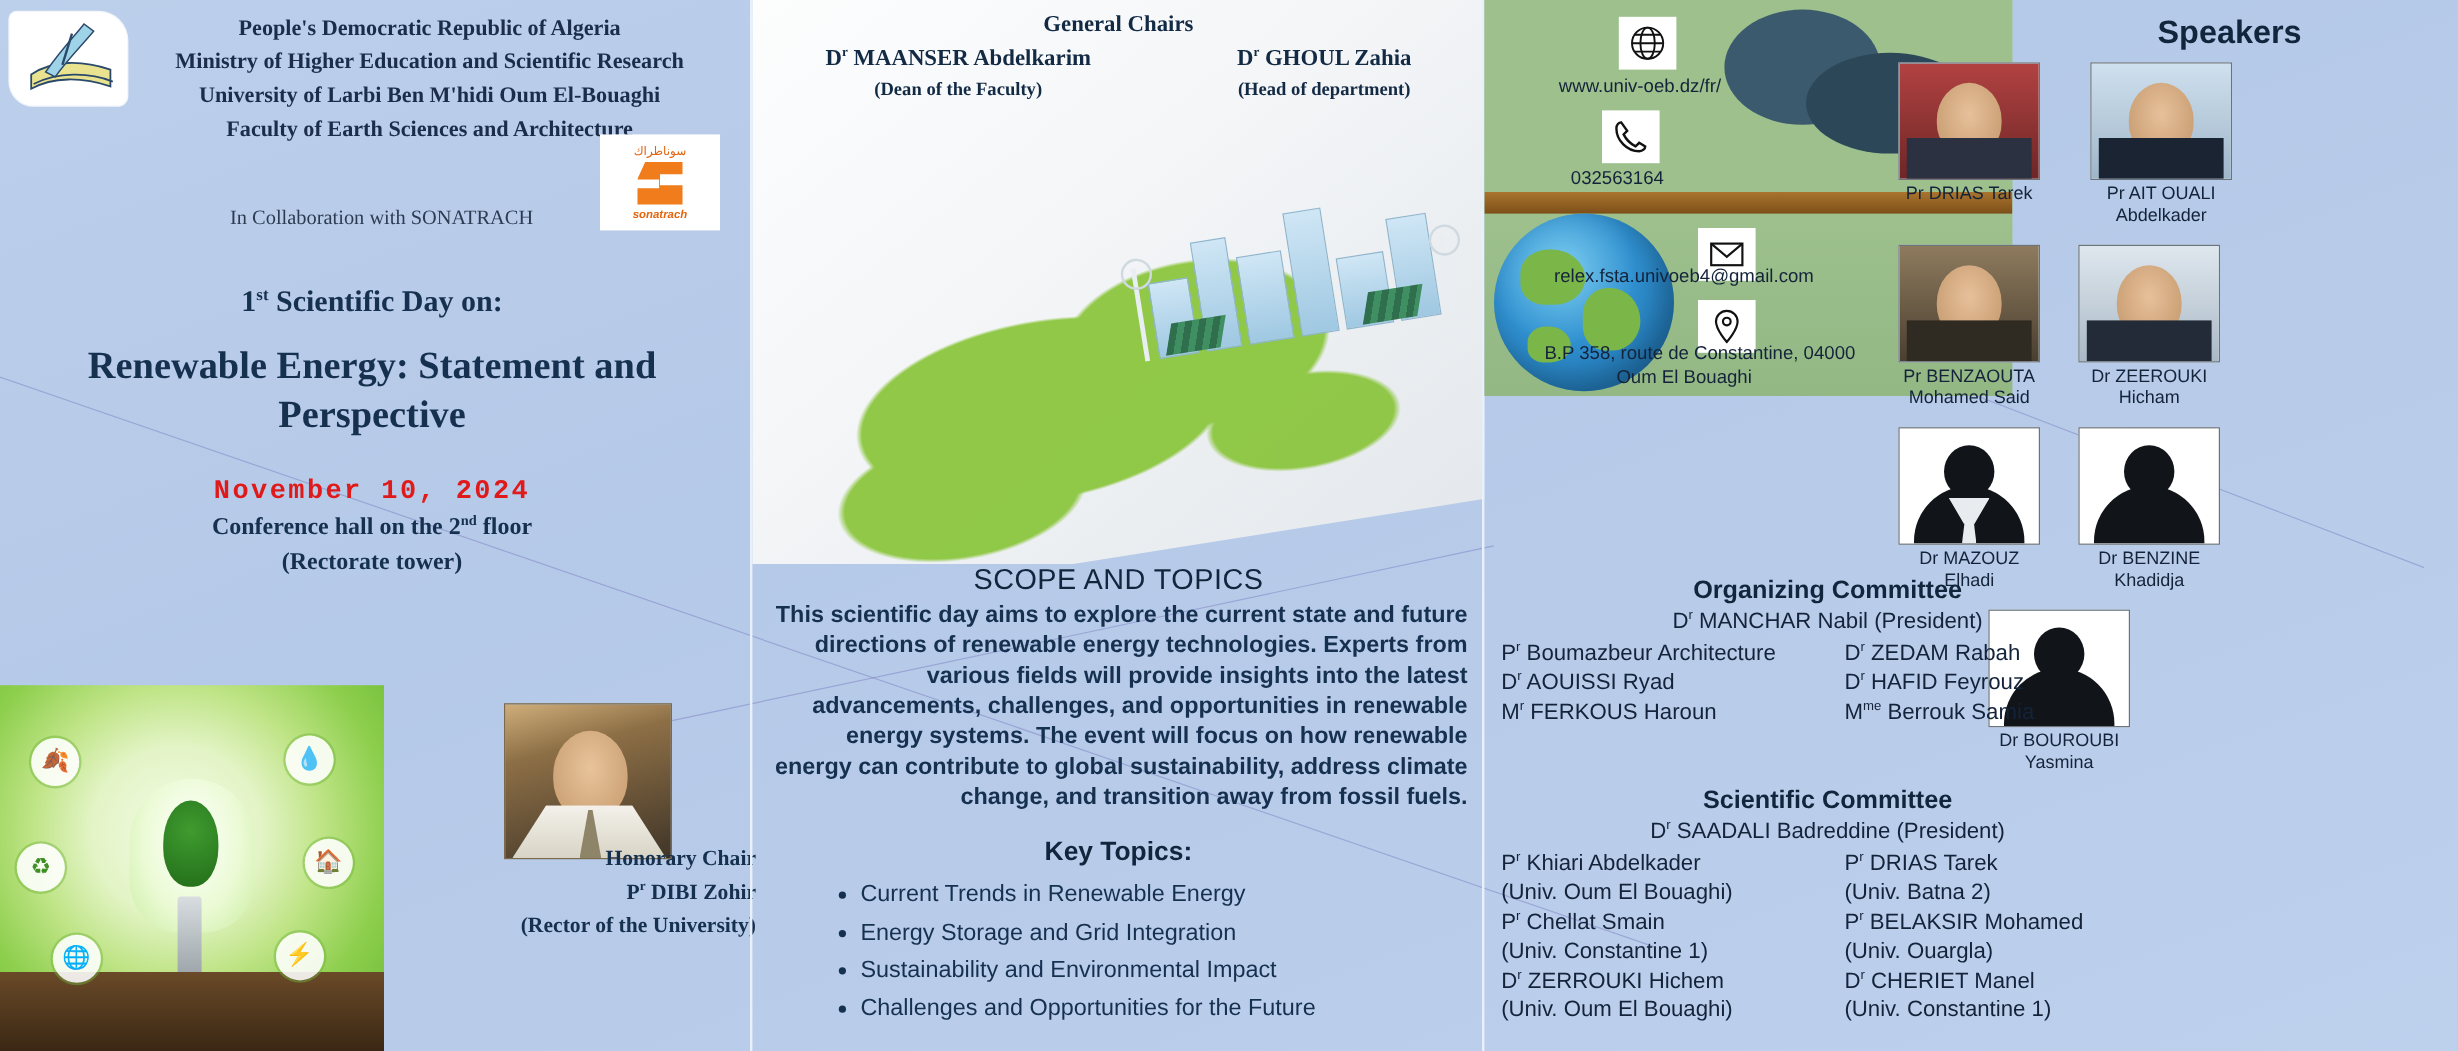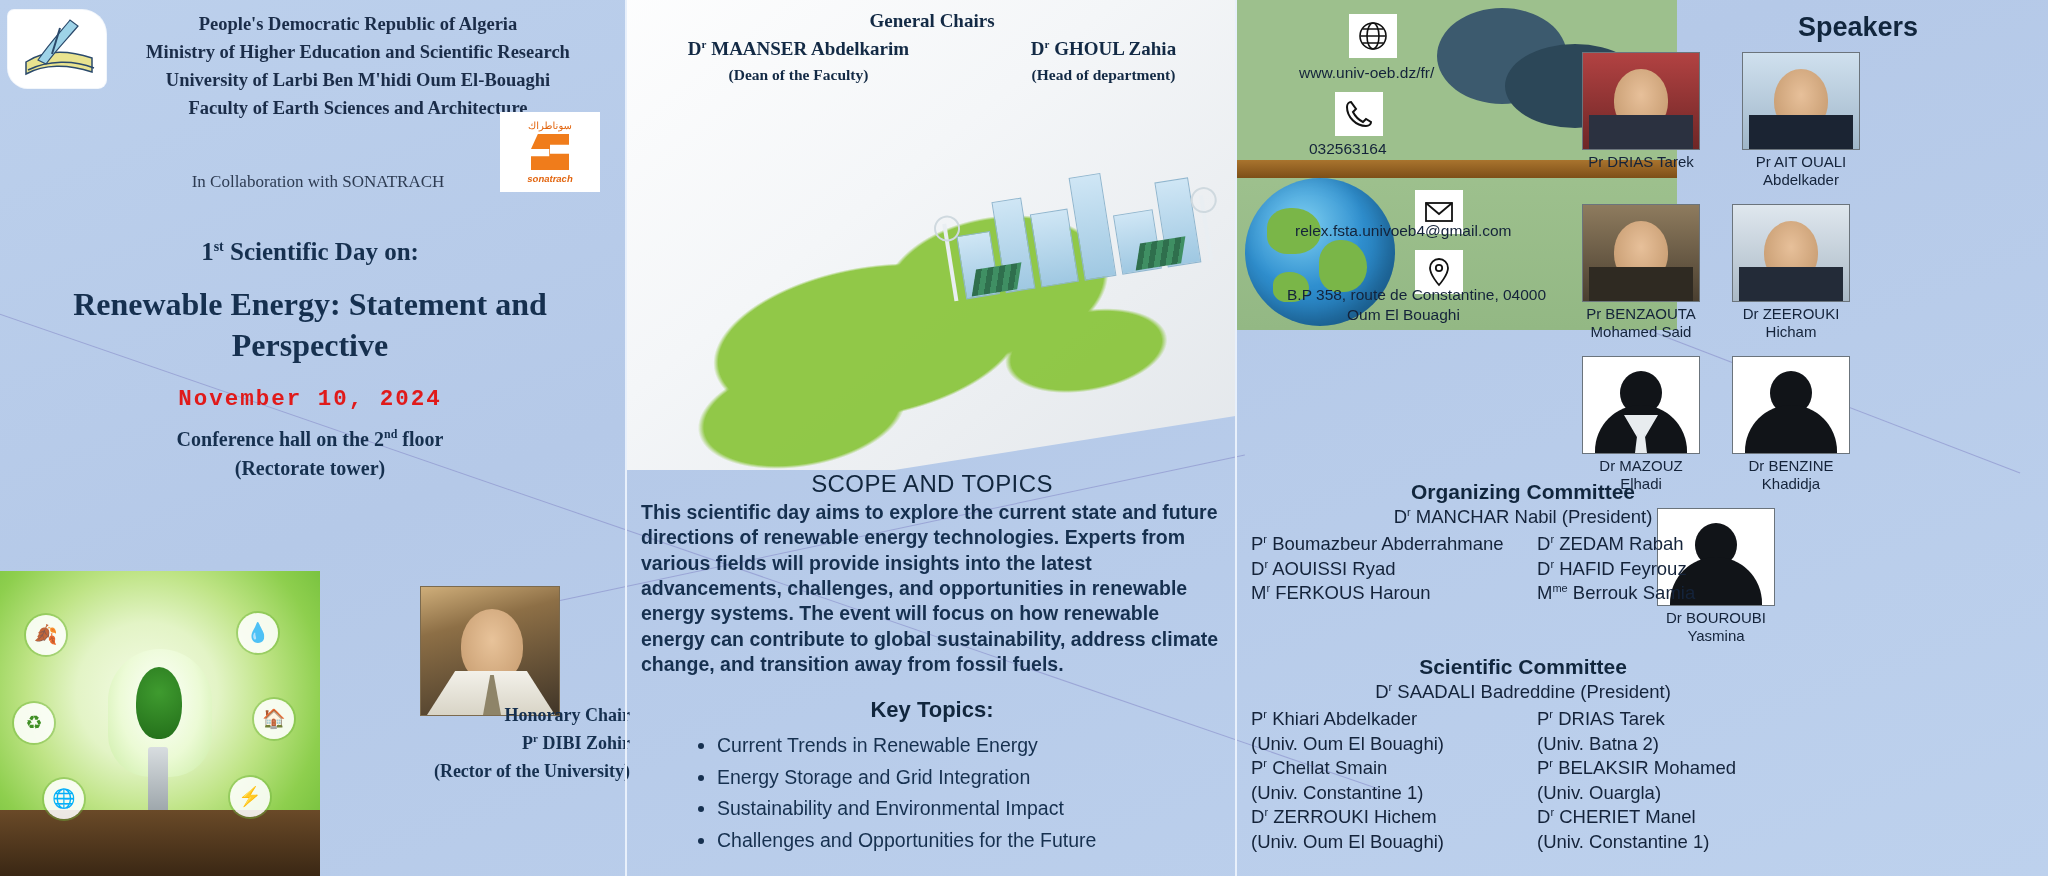--- a/index.html
+++ b/index.html
@@ -80,21 +80,21 @@
     font-size: 25px; color: #16304f;
   }
   .day-on sup { font-size: 14px; }
   .main-title {
     position: absolute; left: 30px; top: 284px; width: 560px;
     text-align: center;
     font-family: "Liberation Serif", serif; font-weight: bold;
     font-size: 32px; line-height: 1.28; color: #16304f;
   }
   .date-line {
-    position: absolute; left: 40px; top: 386px; width: 540px;
+    position: absolute; left: 40px; top: 396px; width: 540px;
     text-align: center;
     font-family: "Liberation Mono", monospace; font-weight: bold;
     font-size: 22.5px; letter-spacing: 2px; color: #e01a1a;
   }
   .venue {
     position: absolute; left: 40px; top: 425px; width: 540px;
     text-align: center;
     font-family: "Liberation Serif", serif; font-weight: bold;
     font-size: 20px; line-height: 1.45; color: #16304f;
   }
@@ -231,21 +231,21 @@
   .chair-role { font-size: 15.5px; margin-top: 6px; }
 
   .scope-title {
     position: absolute; left: 0; top: 470px; width: 610px;
     text-align: center;
     font-family: "Liberation Sans", sans-serif;
     font-size: 24px; letter-spacing: .4px; color: #11263d;
   }
   .scope-body {
     position: absolute; left: 14px; top: 500px; width: 582px;
-    text-align: left;
+    text-align: right;
     font-family: "Liberation Sans", sans-serif; font-weight: bold;
     font-size: 19.5px; line-height: 1.3; color: #16304f;
   }
   .key-title {
     position: absolute; left: 0; top: 697px; width: 610px;
     text-align: center;
     font-family: "Liberation Sans", sans-serif; font-weight: bold;
     font-size: 22px; color: #11263d;
   }
   .key-list {
@@ -649,21 +649,21 @@
         <div class="spk-name">Dr BOUROUBI Yasmina</div>
       </div>
     </div>
 
     <div class="org-title">Organizing Committee</div>
     <div class="org-pres">
       <span>D</span><sup class="r">r</sup><span> MANCHAR Nabil (President)</span>
     </div>
     <div class="two-col org-cols">
       <div class="colA">
-        <div class="ln"><span>P</span><sup class="r">r</sup><span> Boumazbeur Abderrahmane</span></div>
+        <div class="ln"><span>P</span><sup class="r">r</sup><span> Boumazbeur Architecture</span></div>
         <div class="ln"><span>D</span><sup class="r">r</sup><span> AOUISSI Ryad</span></div>
         <div class="ln"><span>M</span><sup class="r">r</sup><span> FERKOUS Haroun</span></div>
       </div>
       <div class="colB">
         <div class="ln"><span>D</span><sup class="r">r</sup><span> ZEDAM Rabah</span></div>
         <div class="ln"><span>D</span><sup class="r">r</sup><span> HAFID Feyrouz</span></div>
         <div class="ln"><span>M</span><sup class="r">me</sup><span> Berrouk Samia</span></div>
       </div>
     </div>
 

